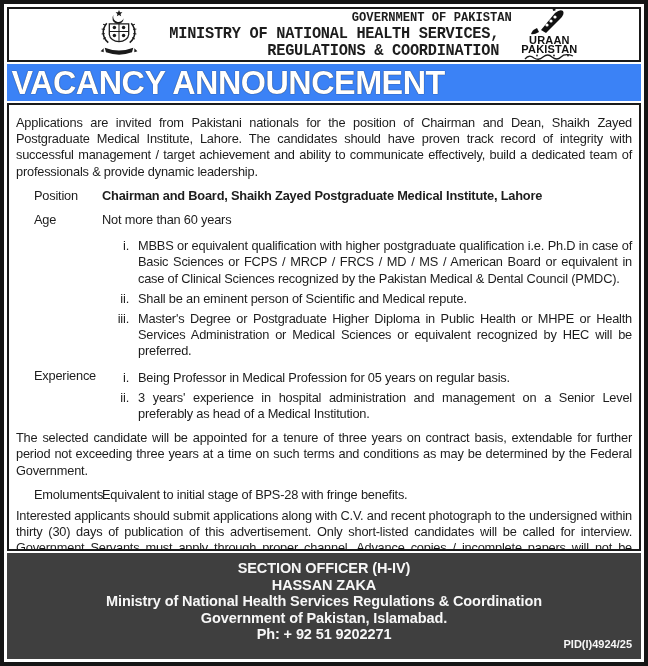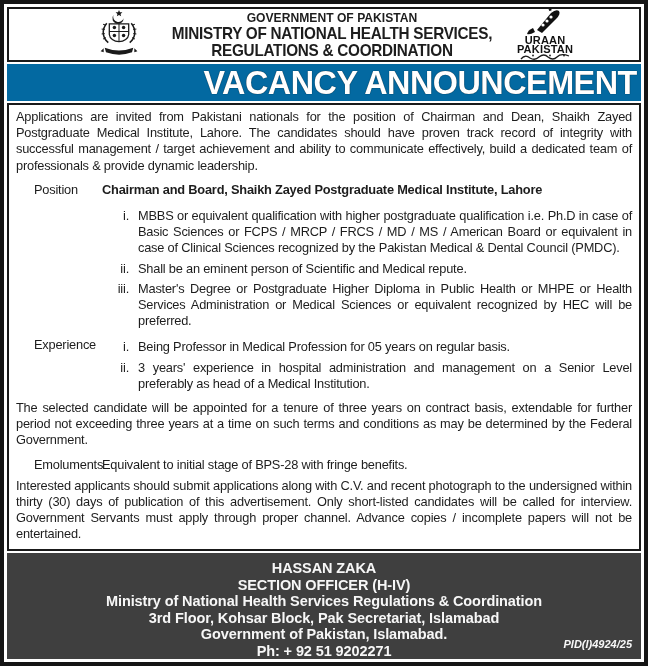--- a/index.html
+++ b/index.html
@@ -16,46 +16,46 @@
   }
   
   .header-box{
     border:2px solid #1a1a1a;
     height:55px;flex-shrink:0;
     display:flex;align-items:center;
     background:#fff;
     padding:1px 4px;
   }
   .emblem{margin-left:74px;flex-shrink:0;line-height:0;}
-  .header-title-group{flex:1;text-align:center;white-space:nowrap;}
+  .header-title-group{flex:1;text-align:right;white-space:nowrap;font-family:Liberation Mono, monospace;}
   .gov-line{font-size:12.5px;font-weight:bold;letter-spacing:0;transform:scaleX(.97);transform-origin:center;}
   .ministry-line{font-size:17px;font-weight:bold;line-height:17px;transform:scaleX(.9);transform-origin:center;letter-spacing:-.3px;}
   .uraan{margin-right:58px;flex-shrink:0;width:64px;text-align:center;line-height:0;}
   .uraan-word{font-size:11px;font-weight:bold;line-height:9px;letter-spacing:.2px;color:#111;}
   
   .banner{
     height:37px;flex-shrink:0;
-    background:#0369a1;
-    display:flex;align-items:center;justify-content:flex-end;
+    background:#3b82f6;
+    display:flex;align-items:center;justify-content:flex-start;
     overflow:hidden;
   }
   .banner-title{
     color:#fff;font-weight:bold;font-size:33px;line-height:36px;
     letter-spacing:-.5px;transform:scaleX(.98);white-space:nowrap;
     text-shadow:0 0 1px #000;
   }
   
   .body-box{
     border:2px solid #1a1a1a;
     flex:1;overflow:hidden;
     padding:4px 7px 3px 7px;
     font-size:12.8px;line-height:16.2px;
     letter-spacing:-.2px;
   }
-  .para{margin:0 0 5px 0;text-align:justify;}
+  .para{margin:6px 0 5px 0;text-align:justify;}
   .closing{margin:5px 0 0 0;text-align:justify;}
   .row{display:flex;margin-top:8px;}
   .row-label{width:86px;padding-left:18px;flex-shrink:0;}
   .row-value{flex:1;}
   .justify{text-align:justify;}
   .bold{font-weight:bold;}
   .li{display:flex;margin-top:4px;}
   .li:first-child{margin-top:2px;}
   .li-num{width:36px;flex-shrink:0;text-align:right;padding-right:9px;}
   .li-text{flex:1;text-align:justify;}
@@ -66,21 +66,21 @@
     color:#f7f7f7;
     text-align:center;
     font-weight:bold;
     font-size:14.5px;line-height:16.6px;
     padding-top:7px;
     position:relative;
     letter-spacing:-.1px;
   }
   .pid{
     position:absolute;right:9px;bottom:6px;
-    font-size:11px;font-weight:600;letter-spacing:0;font-style:italic;
+    font-size:11px;font-weight:600;letter-spacing:0;
   }
 </style>
 </head>
 <body>
 
 <div class="ad">
 
   <div class="header-box">
     <div class="emblem">
       <svg width="64" height="49" viewBox="0 0 100 96">
@@ -133,20 +133,24 @@
   </div>
 
   <div class="body-box">
     <p class="para">Applications are invited from Pakistani nationals for the position of Chairman and Dean, Shaikh Zayed Postgraduate Medical Institute, Lahore. The candidates should have proven track record of integrity with successful management / target achievement and ability to communicate effectively, build a dedicated team of professionals &amp; provide dynamic leadership.</p>
 
     <div class="row">
       <div class="row-label">Position</div>
       <div class="row-value bold">Chairman and Board, Shaikh Zayed Postgraduate Medical Institute, Lahore</div>
     </div>
 
+    <div class="row">
+      <div class="row-label">Age</div>
+      <div class="row-value">Not more than 60 years</div>
+    </div>
 
     <div class="row">
       <div class="row-label"></div>
       <div class="row-value">
         <div class="li">
           <span class="li-num">i.</span>
           <span class="li-text">MBBS or equivalent qualification with higher postgraduate qualification i.e. Ph.D in case of Basic Sciences or FCPS / MRCP / FRCS / MD / MS / American Board or equivalent in case of Clinical Sciences recognized by the Pakistan Medical &amp; Dental Council (PMDC).</span>
         </div>
         <div class="li">
           <span class="li-num">ii.</span>
@@ -179,22 +183,21 @@
 
     <div class="row">
       <div class="row-label">Emoluments</div>
       <div class="row-value">Equivalent to initial stage of BPS-28 with fringe benefits.</div>
     </div>
 
     <p class="closing">Interested applicants should submit applications along with C.V. and recent photograph to the undersigned within thirty (30) days of publication of this advertisement. Only short-listed candidates will be called for interview. Government Servants must apply through proper channel. Advance copies / incomplete papers will not be entertained.</p>
   </div>
 
   <div class="footer-box">
+    <div>SECTION OFFICER (H-IV)</div>
     <div>HASSAN ZAKA</div>
-    <div>SECTION OFFICER (H-IV)</div>
     <div>Ministry of National Health Services Regulations &amp; Coordination</div>
-    <div>3rd Floor, Kohsar Block, Pak Secretariat, Islamabad</div>
     <div>Government of Pakistan, Islamabad.</div>
     <div>Ph: + 92 51 9202271</div>
     <div class="pid">PID(I)4924/25</div>
   </div>
 
 </div>
 
 </body></html>

